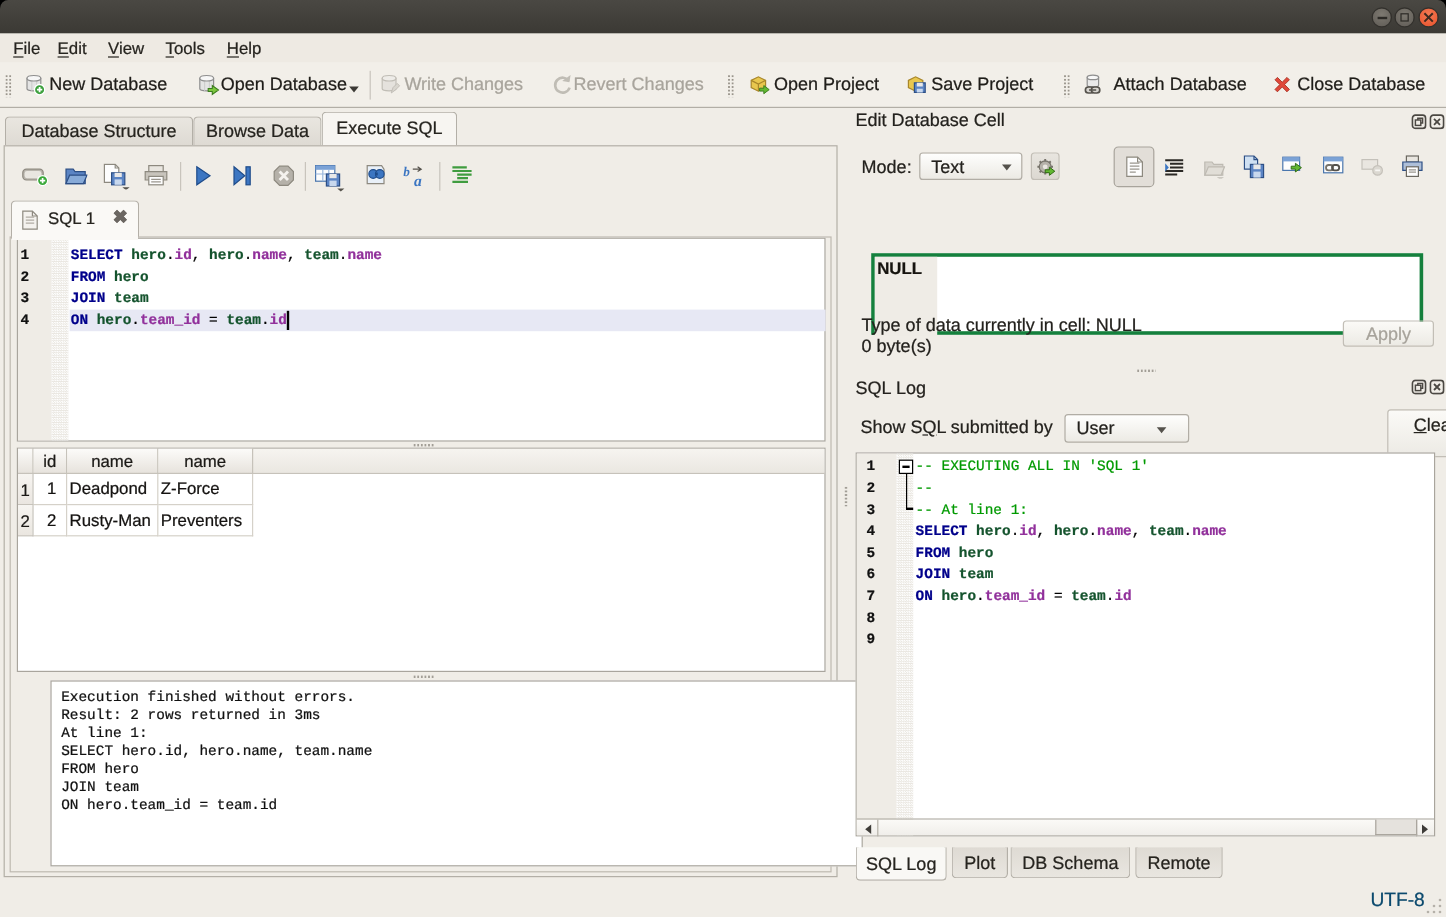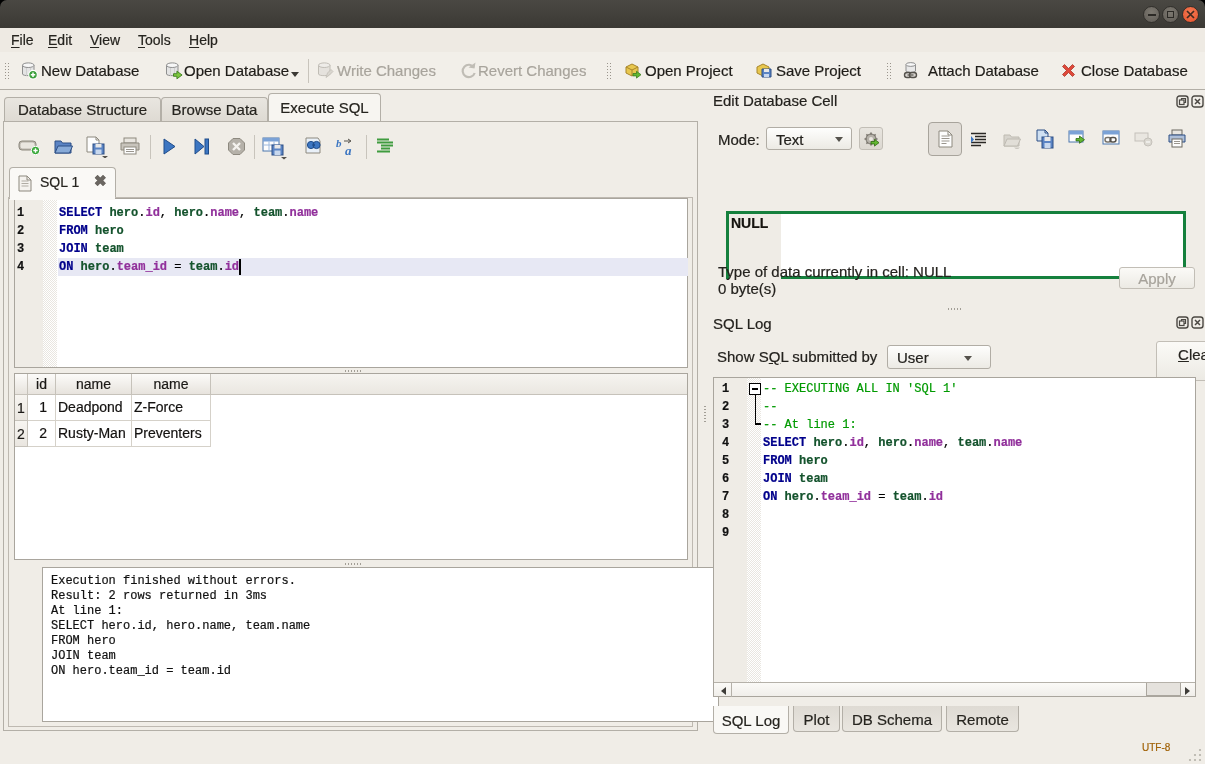--- a/index.html
+++ b/index.html
@@ -94,21 +94,21 @@
     background:linear-gradient(#fbfaf7,#f0eeea);
     border-top:1px solid #b5b1a9;box-sizing:border-box;}
   .thumb{background:#e5e2dd;border:1px solid #aaa69e;border-top:none;
     box-sizing:border-box;}
   
   .btab{box-sizing:border-box;font-size:15px;color:#26241f;text-align:center;}
   .btab.active{top:706px;height:28px;background:#f9f8f5;border:1px solid #b3afa7;
     border-top:none;border-radius:0 0 4px 4px;padding-top:6px;}
   .btab.inactive{top:706px;height:26px;background:linear-gradient(#dedad3,#e9e6e0);
     border:1px solid #b3afa7;border-top:none;border-radius:0 0 4px 4px;padding-top:5px;}
-  #statusbar .utf{color:#a16207;font-size:10px;}
+  #statusbar .utf{color:#0c4a6e;font-size:16px;}
 </style></head>
 <body>
 
 <div class="abs" style="left:0;top:0;width:1205px;height:14px;background:#000;"></div>
 <div id="titlebar" class="abs">
   <div class="winbtn min abs" style="left:1143px;">
       <div class="abs" style="left:3.5px;top:7px;width:8px;height:1.8px;background:#2c2a26;"></div>
     </div>
   <div class="winbtn max abs" style="left:1162px;">
       <div class="abs" style="left:4px;top:4px;width:7px;height:7px;border:1.6px solid #2c2a26;box-sizing:border-box;"></div>

